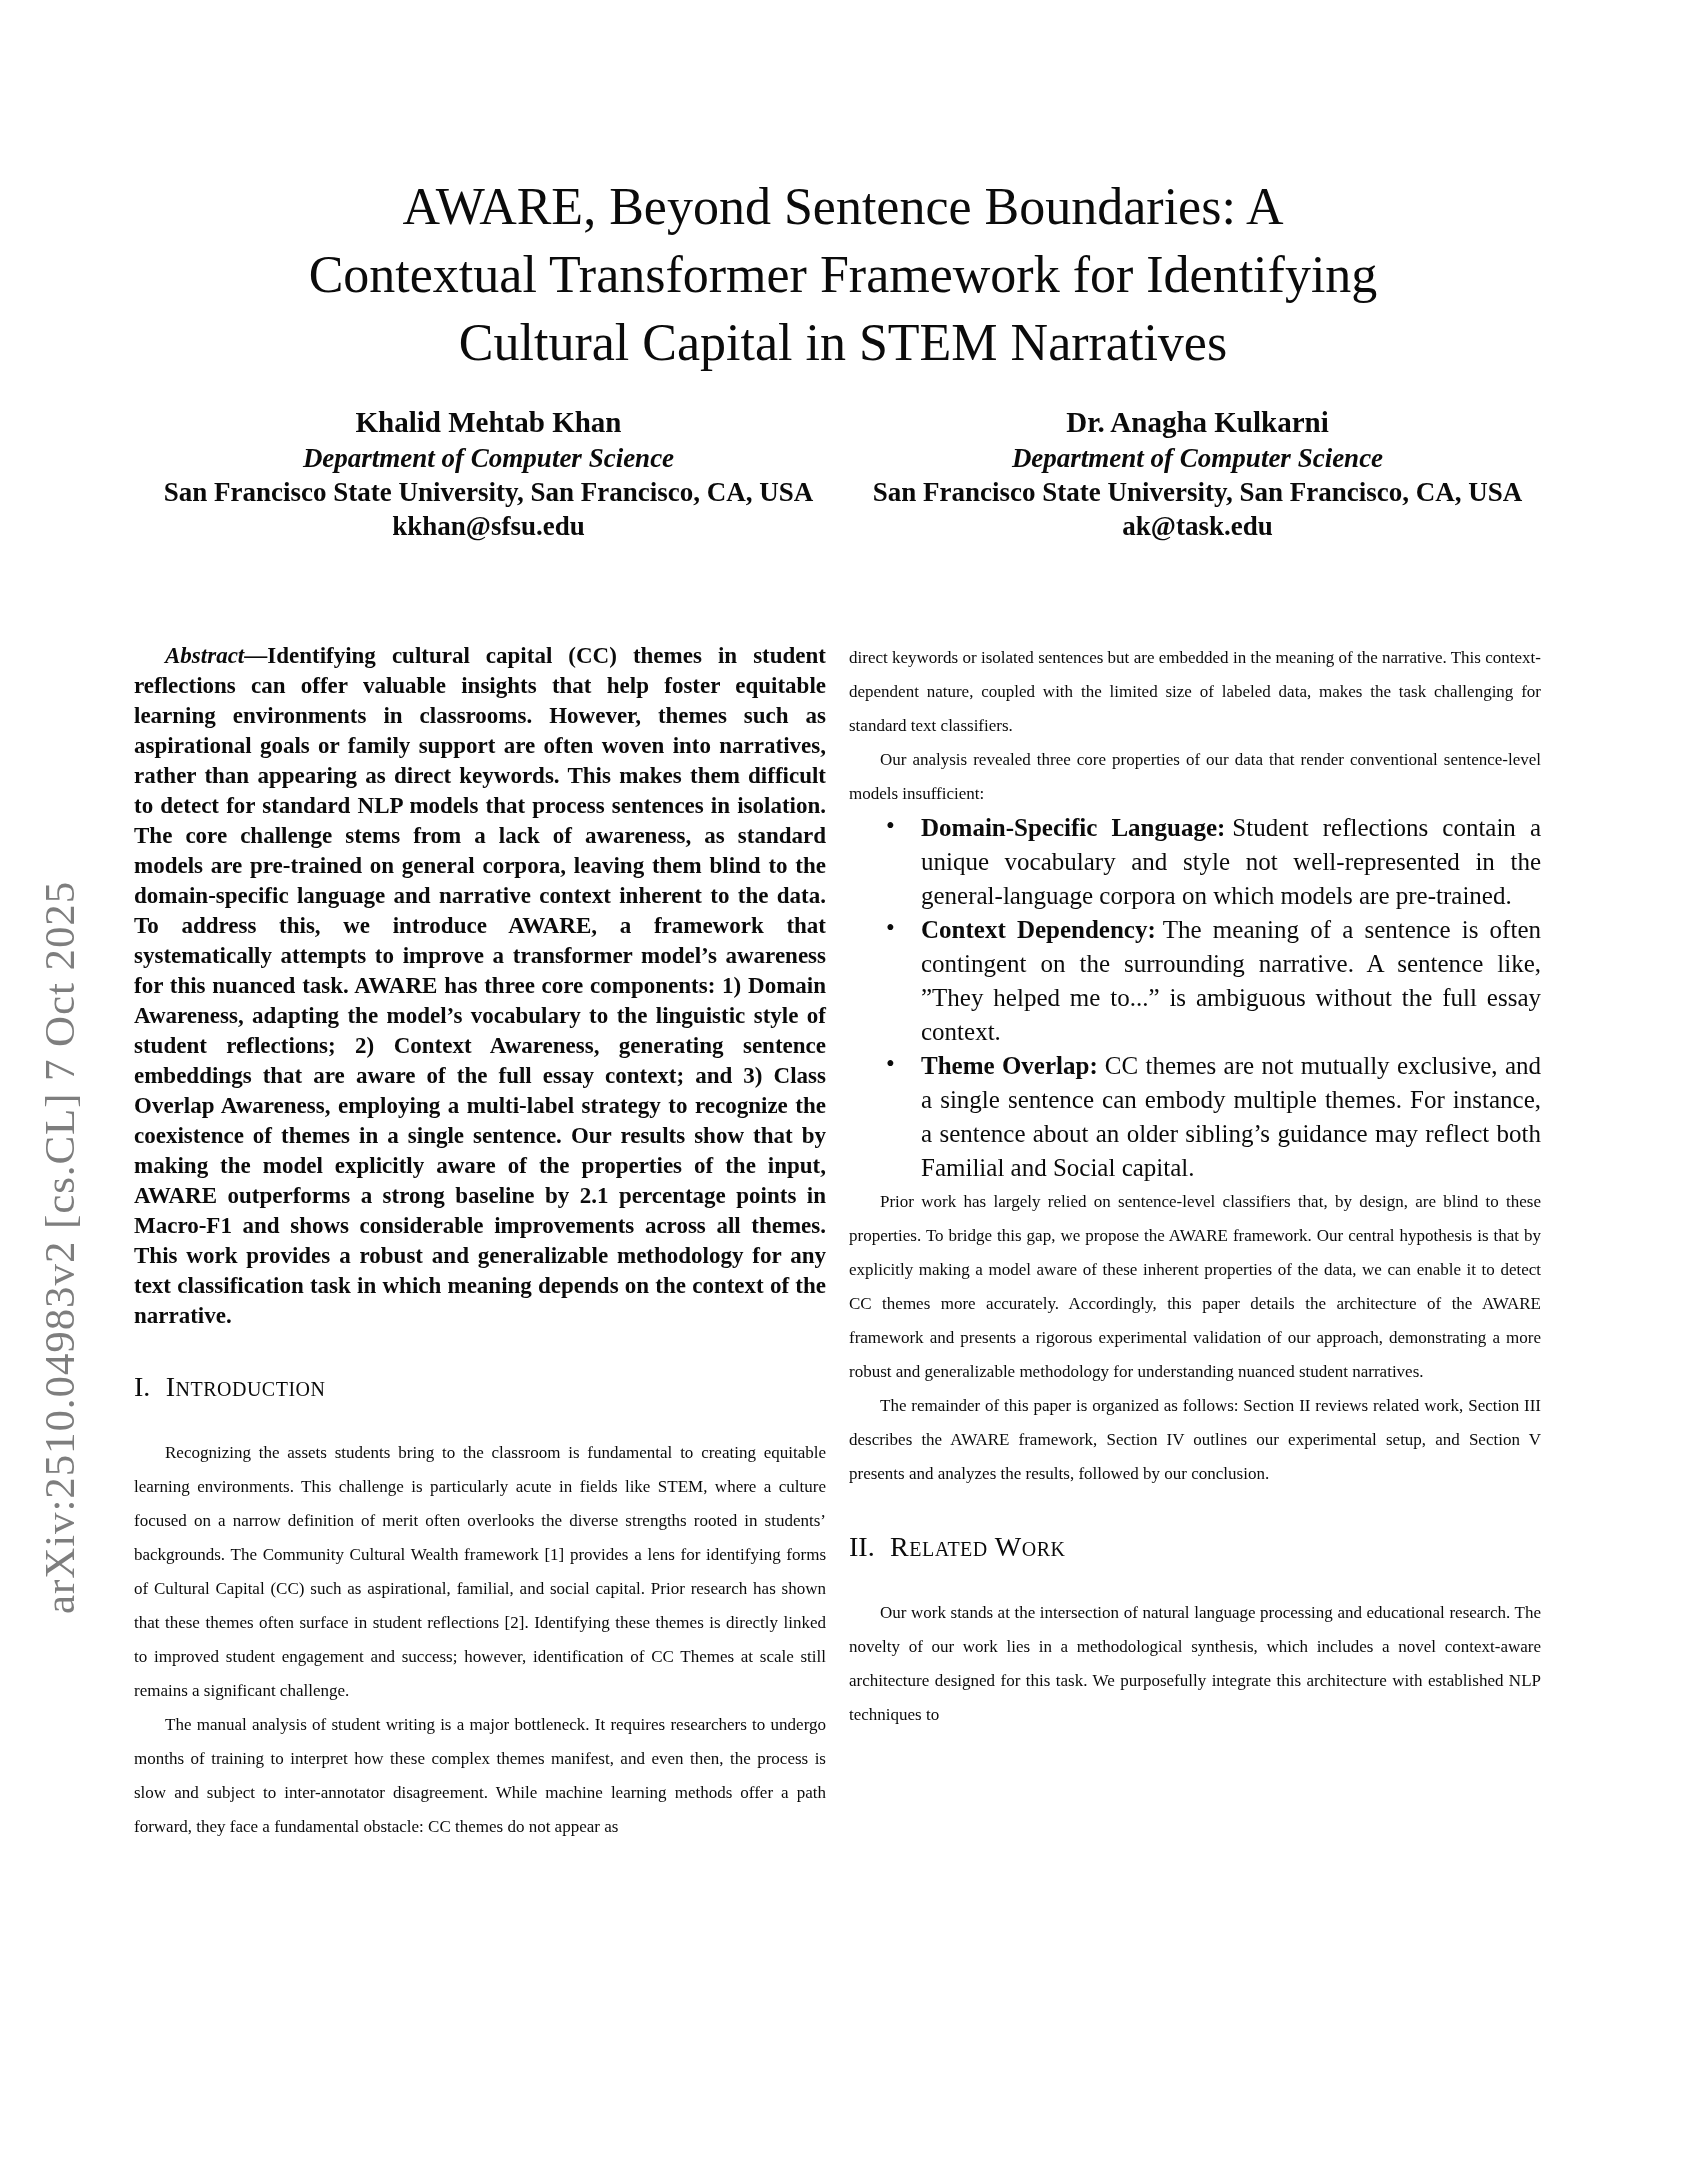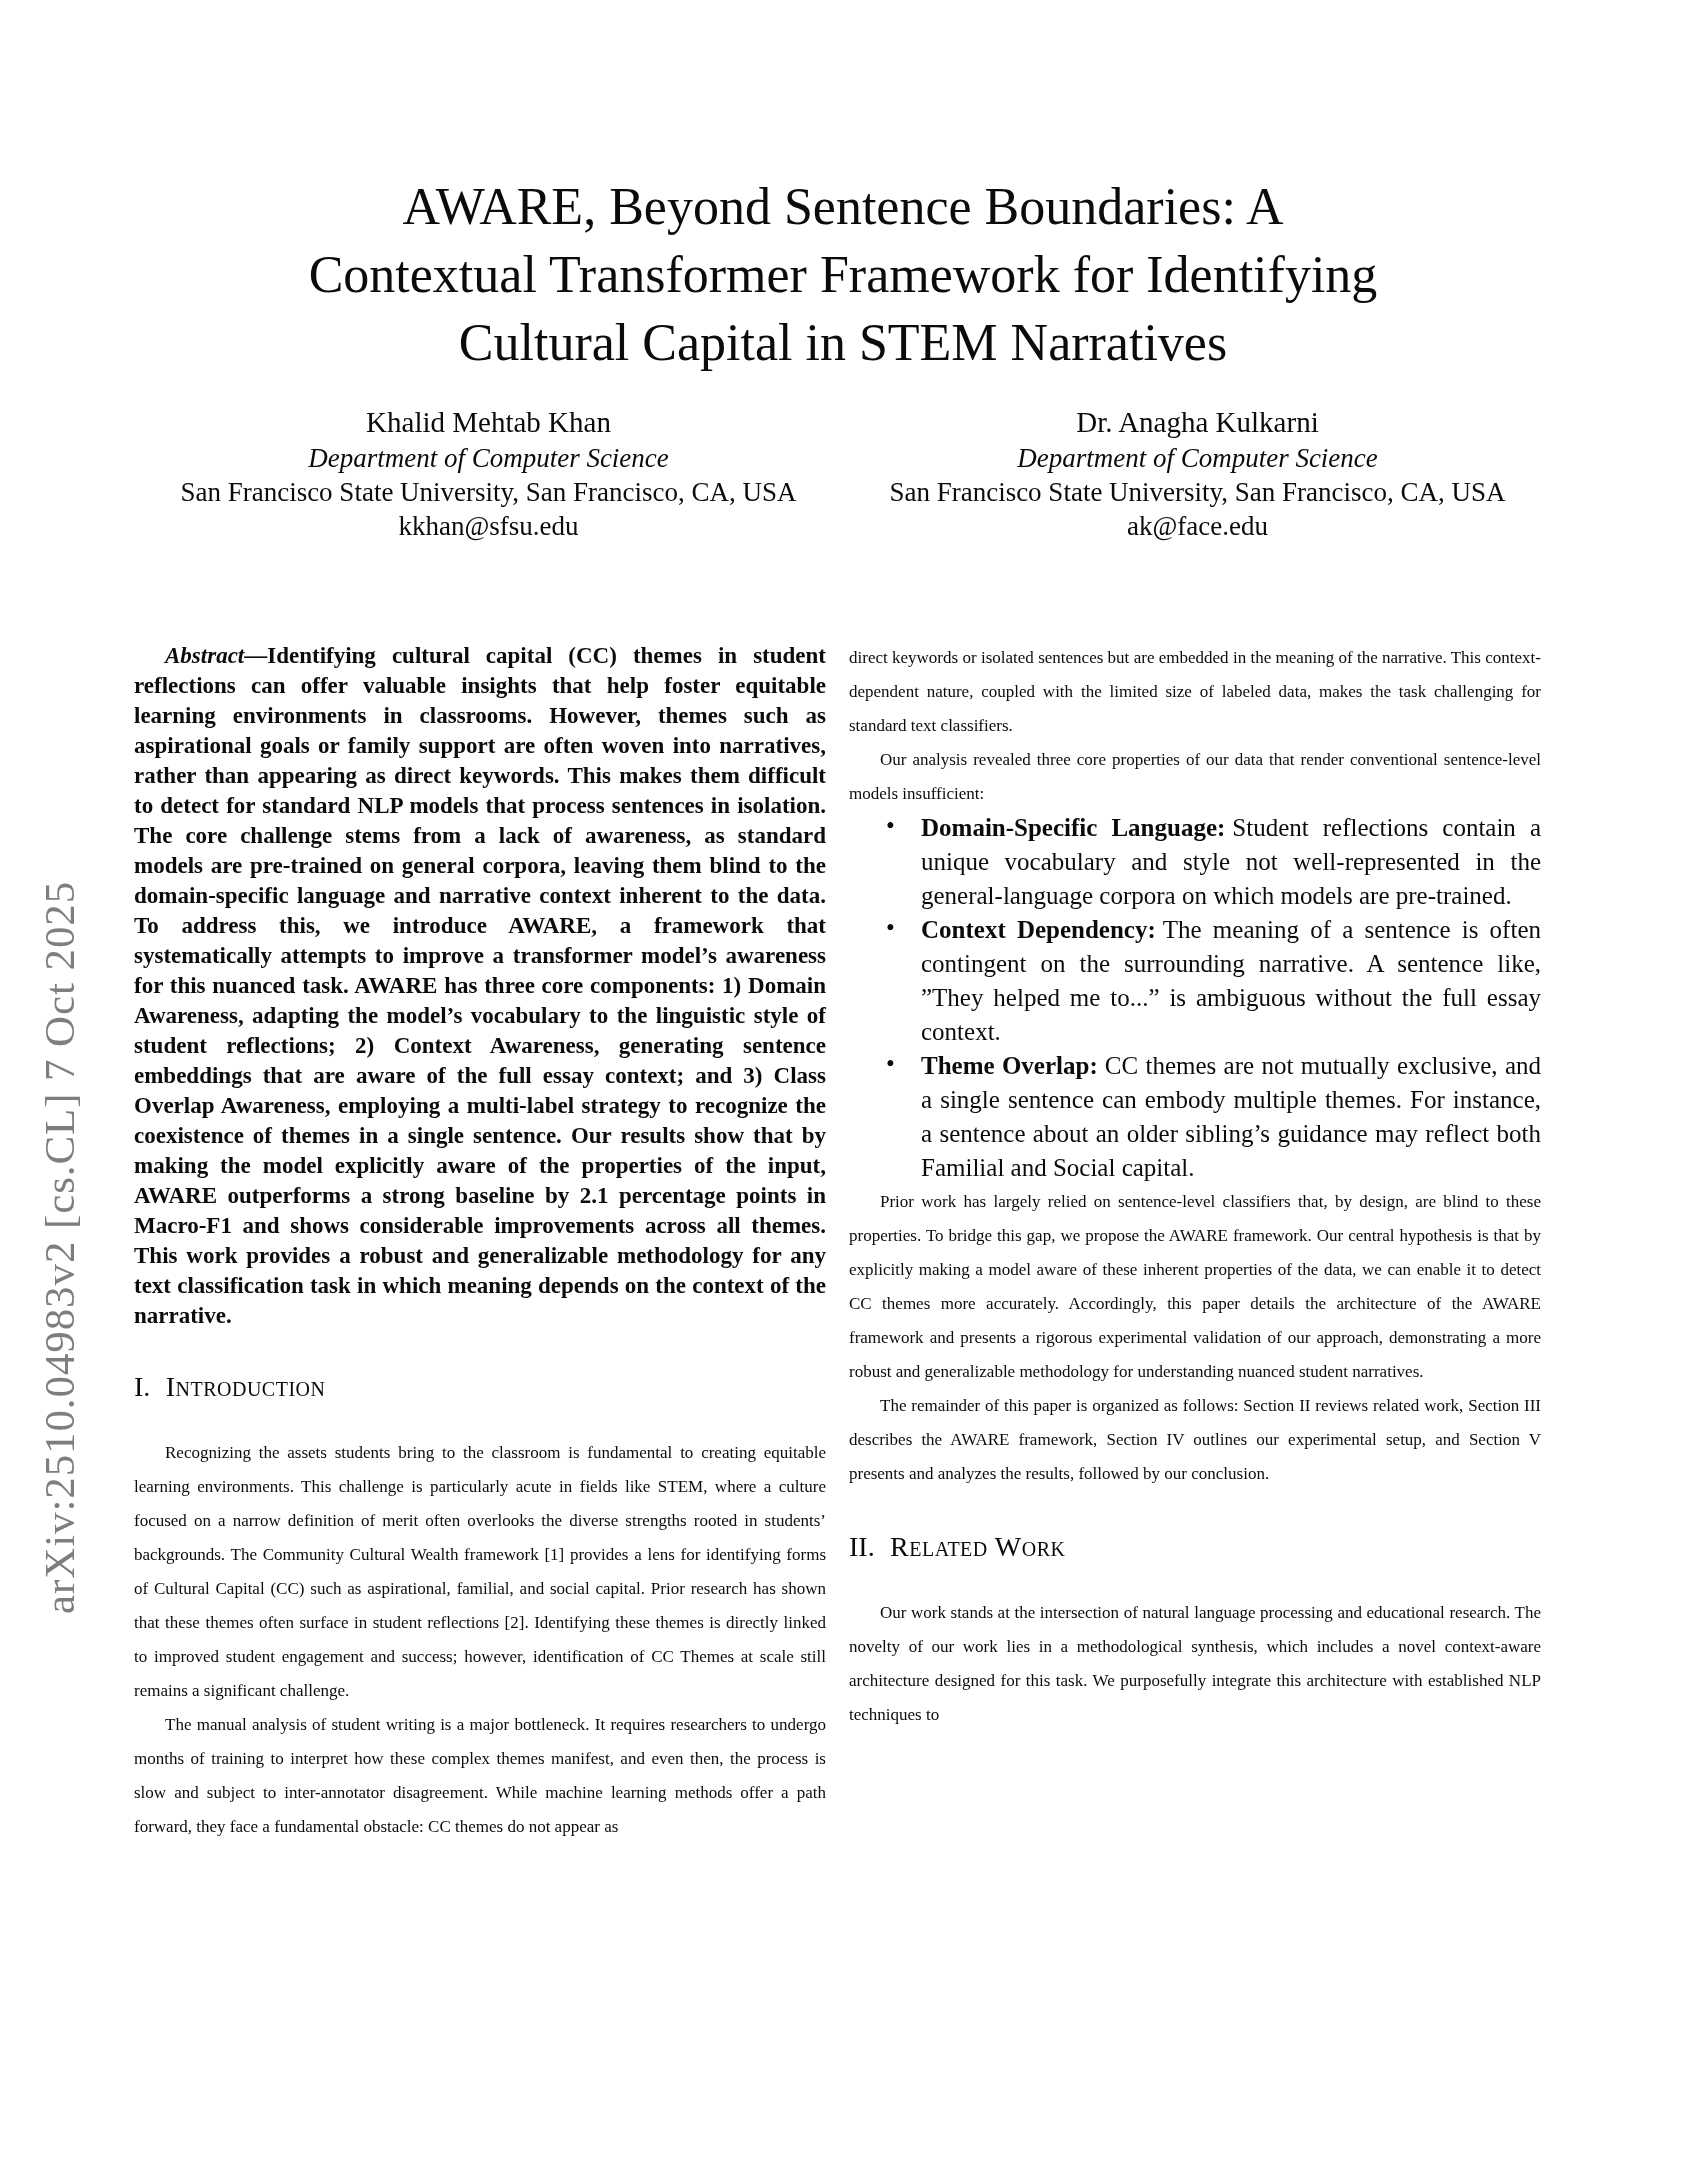--- a/index.html
+++ b/index.html
@@ -33,20 +33,21 @@
     line-height:68px;
     font-weight:400;
   }
   .title-line { display:block; }
   
   .authors-row {
     position:absolute;
     top:404px; left:134px;
     width:1418px;
     display:flex;
+    font-weight:bold;
   }
   .author-block {
     flex:1 1 50%;
     text-align:center;
     font-size:27px;
     line-height:34px;
   }
   .author-name { font-size:29px; line-height:37px; }
   .author-dept { font-style:italic; }
   
@@ -116,21 +117,21 @@
     <div class="author-block">
       <div class="author-name">Khalid Mehtab Khan</div>
       <div class="author-dept">Department of Computer Science</div>
       <div class="author-institution">San Francisco State University, San Francisco, CA, USA</div>
       <div class="author-email">kkhan@sfsu.edu</div>
     </div>
     <div class="author-block">
       <div class="author-name">Dr. Anagha Kulkarni</div>
       <div class="author-dept">Department of Computer Science</div>
       <div class="author-institution">San Francisco State University, San Francisco, CA, USA</div>
-      <div class="author-email">ak@face.edu</div>
+      <div class="author-email">ak@task.edu</div>
     </div>
   </div>
 
   <div class="columns">
 
     <div class="col">
       <p class="abstract">
         <span class="abstract-label">Abstract</span><span>—Identifying cultural capital (CC) themes in student reflections can offer valuable insights that help foster equitable learning environments in classrooms. However, themes such as aspirational goals or family support are often woven into narratives, rather than appearing as direct keywords. This makes them difficult to detect for standard NLP models that process sentences in isolation. The core challenge stems from a lack of awareness, as standard models are pre-trained on general corpora, leaving them blind to the domain-specific language and narrative context inherent to the data. To address this, we introduce AWARE, a framework that systematically attempts to improve a transformer model’s awareness for this nuanced task. AWARE has three core components: 1) Domain Awareness, adapting the model’s vocabulary to the linguistic style of student reflections; 2) Context Awareness, generating sentence embeddings that are aware of the full essay context; and 3) Class Overlap Awareness, employing a multi-label strategy to recognize the coexistence of themes in a single sentence. Our results show that by making the model explicitly aware of the properties of the input, AWARE outperforms a strong baseline by 2.1 percentage points in Macro-F1 and shows considerable improvements across all themes. This work provides a robust and generalizable methodology for any text classification task in which meaning depends on the context of the narrative.</span>
       </p>
 

